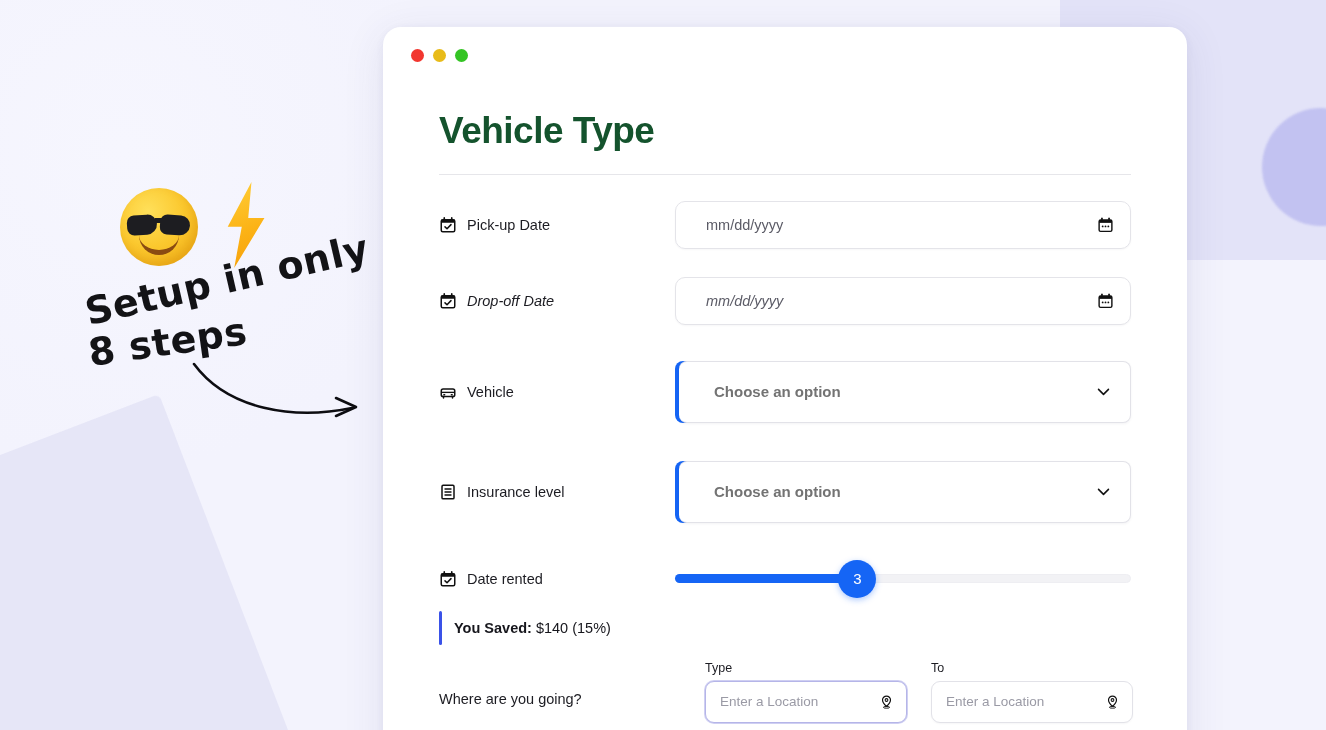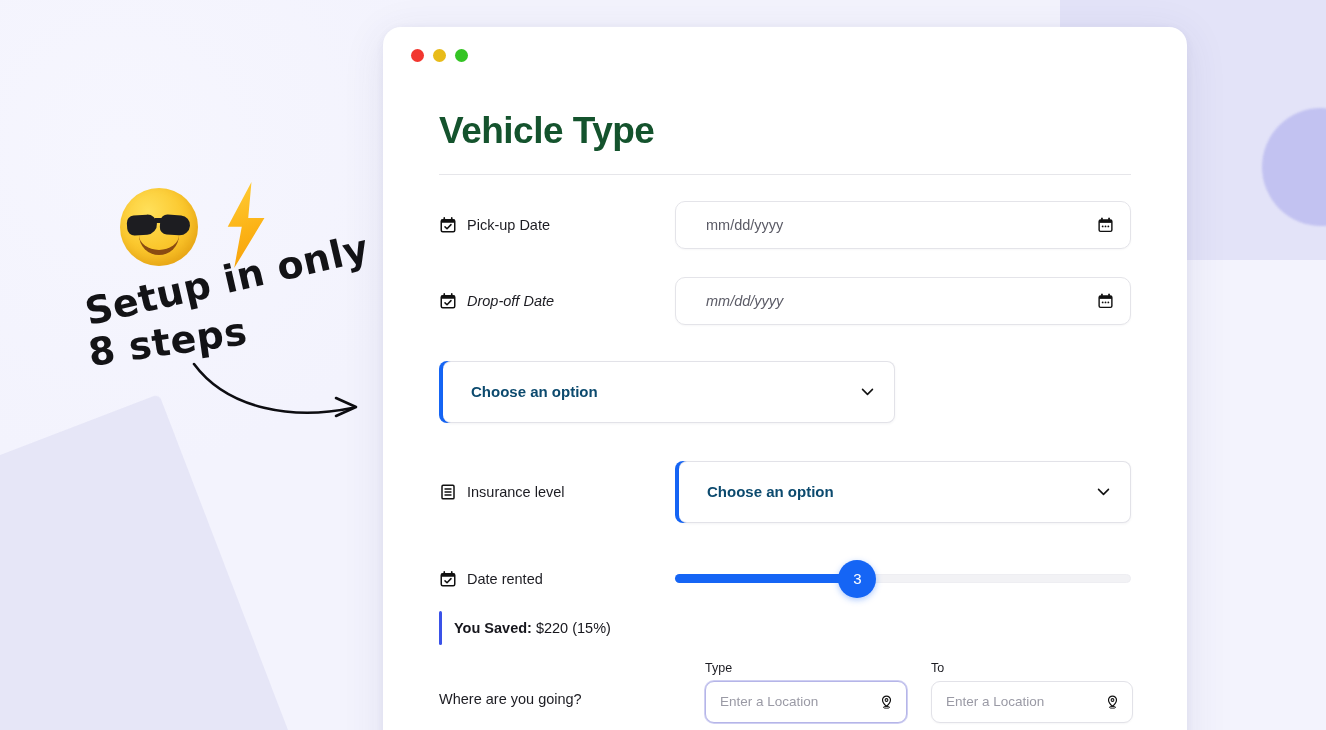--- a/index.html
+++ b/index.html
@@ -173,21 +173,21 @@
   .select-box {
     position:absolute; left:4px; right:0; top:0; bottom:0;
     background:#fff;
     border:1px solid #e2e2e8;
     border-left:none;
     border-radius:8px;
     display:flex; align-items:center;
     padding:0 18px 0 28px;
     box-shadow:0 1px 3px rgba(20,20,50,.05);
   }
-  .select-val { font-size:15px; font-weight:700; color:#0c4a6e; flex:1; }
+  .select-val { font-size:15px; font-weight:700; color:#737373; flex:1;margin-left:7px; }
 
   
   .row-slider { margin-top:38px; display:flex; align-items:center; }
   .slider-area { position:relative; width:456px; height:36px; display:flex; align-items:center; }
   .track { position:absolute; left:0; right:0; height:9px; border-radius:6px; background:#f2f2f5; border:1px solid #eeeef2; }
   .track-fill { position:absolute; left:0; height:9px; border-radius:6px; background:#1565f5; }
   .thumb {
     position:absolute;
     width:38px; height:38px; border-radius:50%;
     background:#1565f5;
@@ -309,20 +309,31 @@
             <line x1="7" y1="2.5" x2="7" y2="6" stroke="#111" stroke-width="2.2" stroke-linecap="round"></line>
             <line x1="17" y1="2.5" x2="17" y2="6" stroke="#111" stroke-width="2.2" stroke-linecap="round"></line>
             <circle cx="8" cy="14" r="1.3" fill="#111"></circle>
             <circle cx="12" cy="14" r="1.3" fill="#111"></circle>
             <circle cx="16" cy="14" r="1.3" fill="#111"></circle>
           </svg>
         </div>
       </div>
 
       <div class="field-row row-select">
+        <div class="field-label">
+          <svg class="ic" viewBox="0 0 24 24">
+            <rect x="3" y="8" width="18" height="10" rx="2.5" fill="none" stroke="#111" stroke-width="2"></rect>
+            <line x1="3.5" y1="12.5" x2="20.5" y2="12.5" stroke="#111" stroke-width="1.8"></line>
+            <rect x="5.5" y="14.5" width="3" height="2" rx="1" fill="#111"></rect>
+            <rect x="15.5" y="14.5" width="3" height="2" rx="1" fill="#111"></rect>
+            <line x1="6" y1="18" x2="6" y2="20" stroke="#111" stroke-width="2" stroke-linecap="round"></line>
+            <line x1="18" y1="18" x2="18" y2="20" stroke="#111" stroke-width="2" stroke-linecap="round"></line>
+          </svg>
+          <span>Vehicle</span>
+        </div>
         <div class="select-wrap">
           <div class="select-accent"></div>
           <div class="select-box">
             <span class="select-val">Choose an option</span>
             <svg width="17" height="17" viewBox="0 0 24 24">
               <path d="M5 9 L12 16 L19 9" fill="none" stroke="#111" stroke-width="2.2" stroke-linecap="round" stroke-linejoin="round"></path>
             </svg>
           </div>
         </div>
       </div>
@@ -364,21 +375,21 @@
           <div class="track-fill" id="sliderFill" style="width: 40%;"></div>
           <div class="thumb" id="sliderThumb" style="left: calc(40% - 19px);">
             <span>3</span>
           </div>
         </div>
       </div>
 
       <div class="saved-row">
         <div class="saved-bar"></div>
         <div class="saved-text">
-          <b>You Saved:</b><span> $220 (15%)</span>
+          <b>You Saved:</b><span> $140 (15%)</span>
         </div>
       </div>
 
       <div class="row-loc">
         <div class="loc-q">Where are you going?</div>
         <div class="loc-group">
 
           <div class="loc-field">
             <div class="loc-cap">Type</div>
             <div class="loc-input focused">

